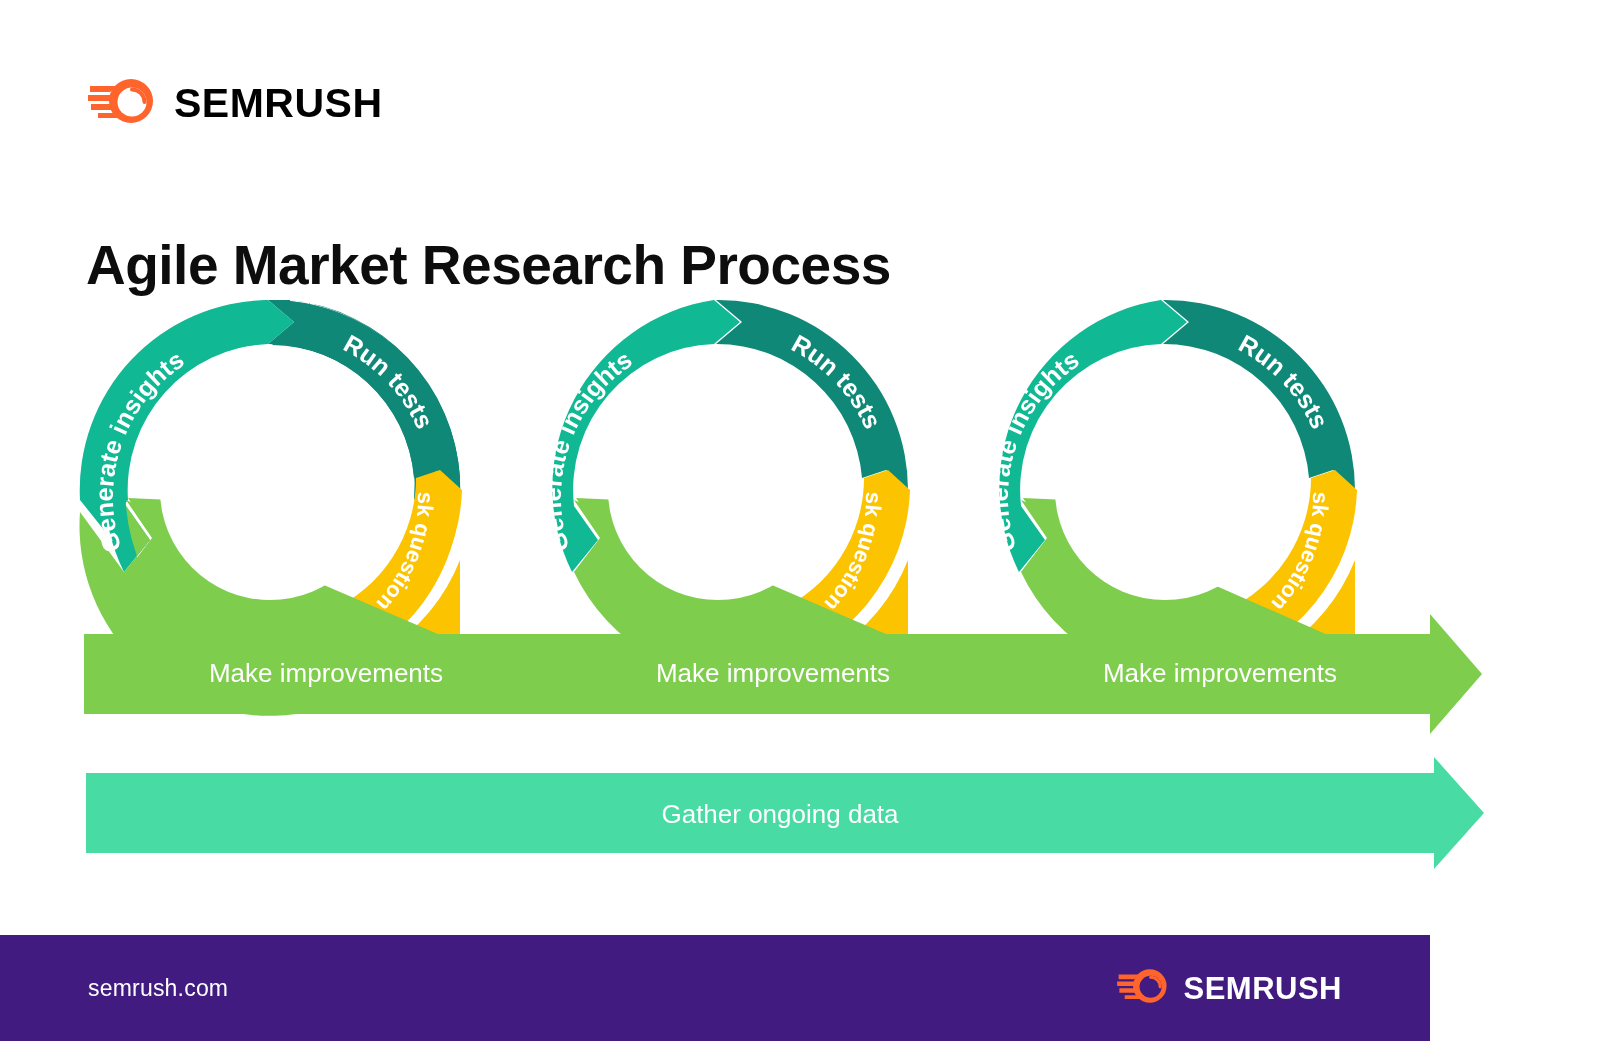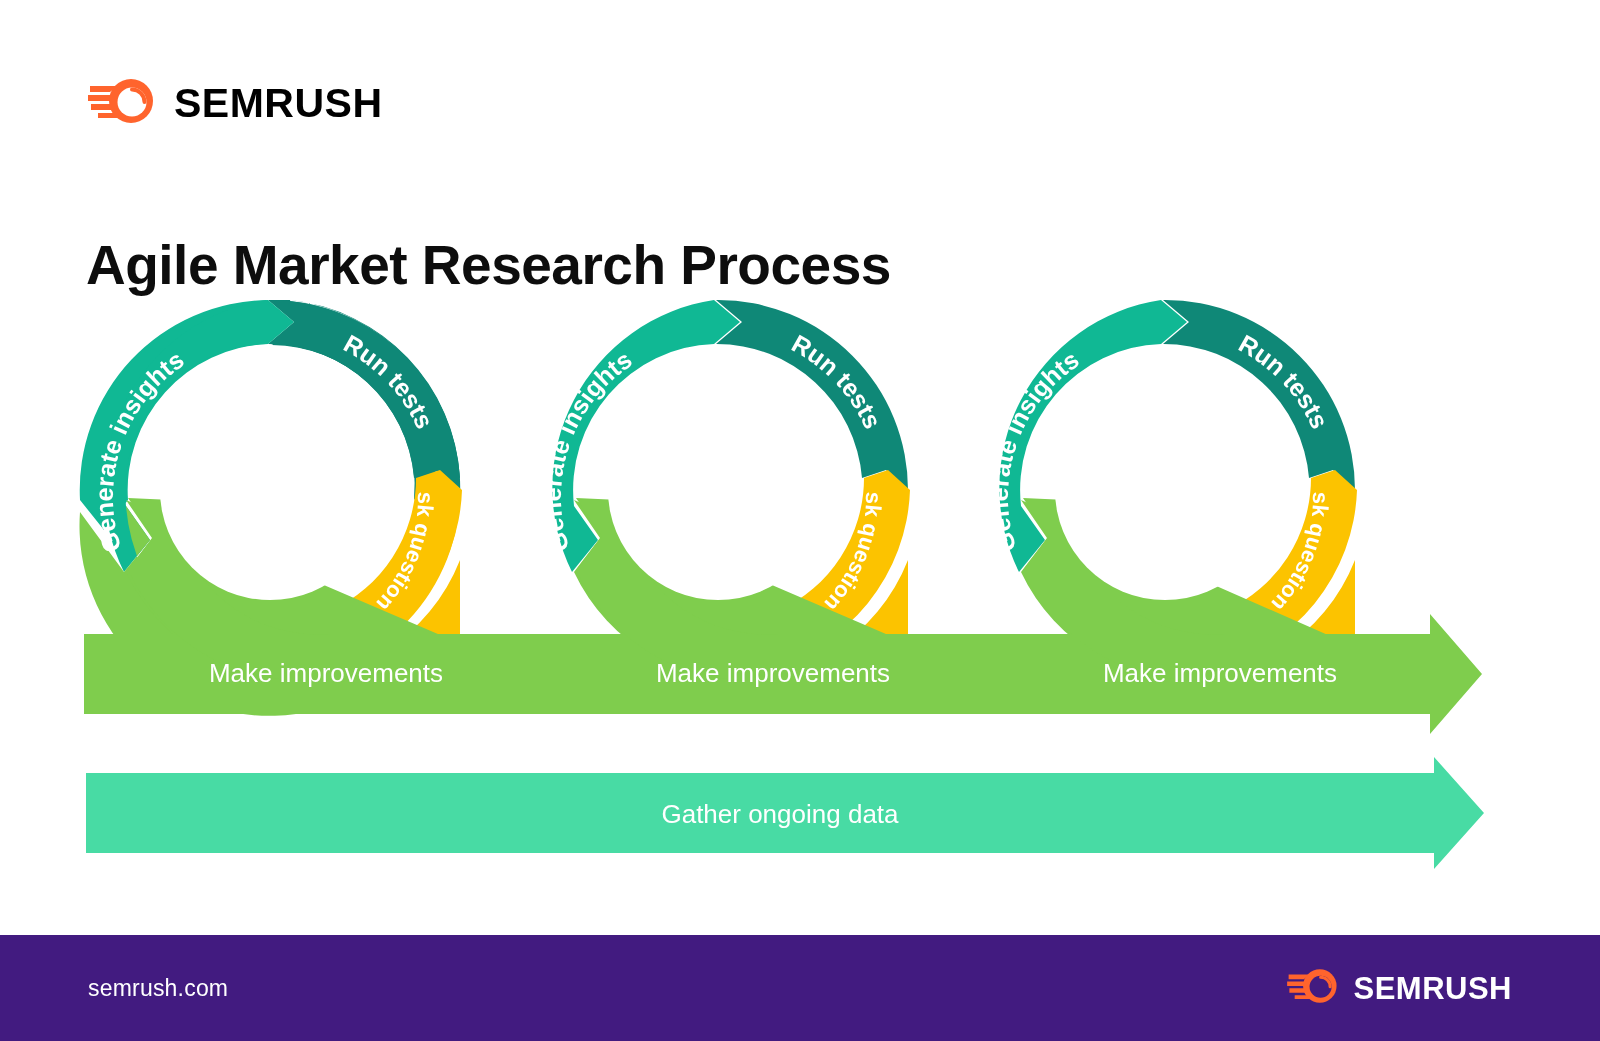--- a/index.html
+++ b/index.html
@@ -25,21 +25,21 @@
     font-size: 55px; font-weight: bold; color: #0d0d0d;
     letter-spacing: -0.5px; white-space: nowrap; margin-top: 41px;
   }
 
   
   #diagram { position: absolute; left: 0; top: 0; width: 1600px; height: 1041px; }
 
   
   #footer {
     position: absolute; left: 0; bottom: 0;
-    width: 1600px; height: 106px;
+    width: 1430px; height: 106px;
     background: #421b80;
   }
   #footer-url {
     position: absolute; left: 88px; top: 50%; transform: translateY(-50%);
     color: #ffffff; font-size: 23px; letter-spacing: 0.2px;
   }
   #footer-logo {
     position: absolute; right: 88px; top: 50%; transform: translateY(-50%);
     display: flex; align-items: center; gap: 11px;
   }

